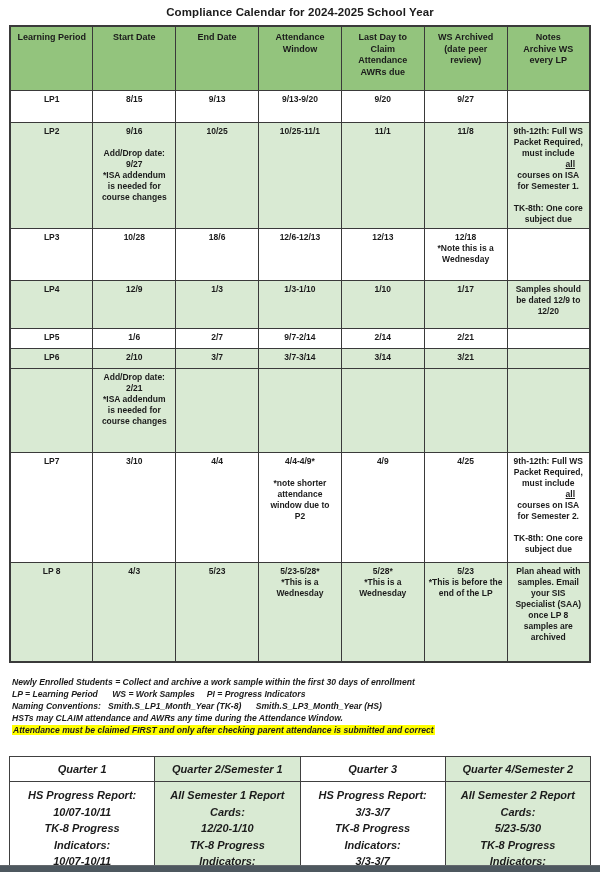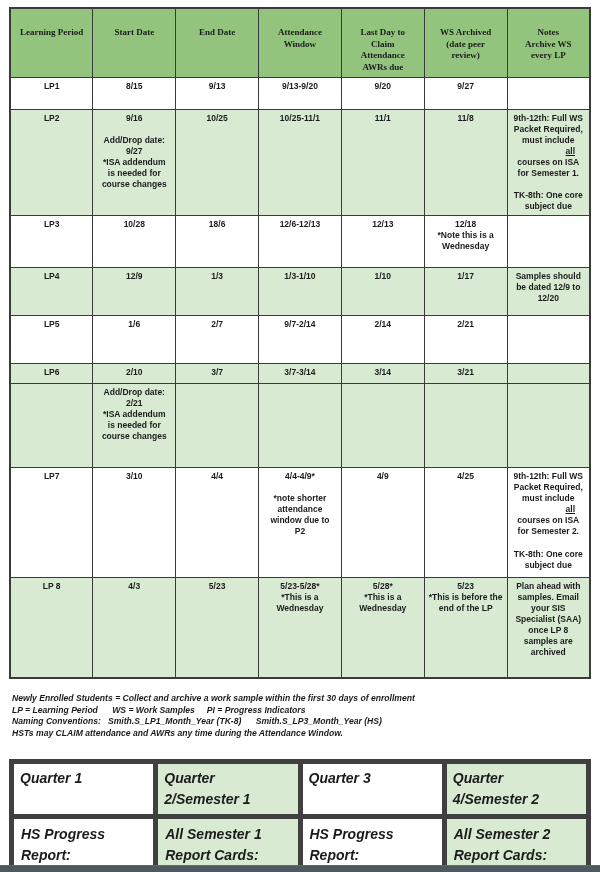--- a/index.html
+++ b/index.html
@@ -16,57 +16,58 @@
     width:582px;margin:7px auto 0;border-collapse:collapse;table-layout:fixed;
     border:2px solid #3a3a3a;
   }
   table.main th, table.main td{
     border:1px solid #3a3a3a;
     font-weight:bold;font-size:8.5px;line-height:1.3;
     text-align:center;vertical-align:top;
     white-space:pre-line;padding:3px 2px;overflow:hidden;
   }
   table.main th{
-    background:var(--header-green);font-size:9px;padding-top:18px;font-family:Liberation Serif, serif;
+    background:var(--header-green);font-size:9px;padding-top:5px;
   }
   table.main thead tr{height:64px;}
   tr.shade td{background:var(--row-green);}
   .r0{height:32px}.r1{height:76px}.r2{height:52px}.r3{height:48px}
-  .r4{height:48px}.r5{height:20px}.r6{height:84px}.r7{height:110px}.r8{height:100px}
+  .r4{height:20px}.r5{height:20px}.r6{height:84px}.r7{height:110px}.r8{height:100px}
   
   .legend{
     margin:14px 0 12px 12px;
     font-size:8.6px;font-style:italic;font-weight:bold;line-height:1.38;
   }
   .legend .hl{background:var(--highlight);padding:0 1px;}
   
   table.quarters{
     width:582px;margin:19px auto 0;border-collapse:collapse;table-layout:fixed;
     border:1px solid #6f6f6f;
   }
   table.quarters th, table.quarters td{
-    border:5px solid #404040;
-    font-size:14px;font-style:italic;font-weight:bold;line-height:1.5;
-    text-align:left;vertical-align:top;white-space:pre-line;
+    border:1px solid #404040;
+    font-size:11px;font-style:italic;font-weight:bold;line-height:1.5;
+    text-align:center;vertical-align:top;white-space:pre-line;
   }
   table.quarters th{height:16px;padding:4px 6px;}
   table.quarters td{height:62px;padding:5px 7px;}
   table.quarters .shade{background:var(--row-green);}
   
   .bottom-bar{
     position:absolute;left:0;bottom:0;width:600px;height:6px;
     background:var(--bar);border-top:1px solid #63686c;
   }
   u{text-underline-offset:1px;margin-left:44px;}
 </style>
 </head>
 <body>
 
 <div class="page">
 
+  <div class="title">Compliance Calendar for 2024-2025 School Year</div>
 
   <table class="main">
     <thead>
       <tr>
           <th>Learning Period</th>
           <th>Start Date</th>
           <th>End Date</th>
           <th>Attendance
 Window</th>
           <th>Last Day to
@@ -209,20 +210,21 @@
 archived</td>
         </tr>
       </tbody>
   </table>
 
   <div class="legend">
       <div><span>Newly Enrolled Students = Collect and archive a work sample within the first 30 days of enrollment</span></div>
       <div><span>LP = Learning Period&nbsp;&nbsp;&nbsp;&nbsp;&nbsp;&nbsp;WS = Work Samples&nbsp;&nbsp;&nbsp;&nbsp;&nbsp;PI = Progress Indicators</span></div>
       <div><span>Naming Conventions:&nbsp;&nbsp;&nbsp;Smith.S_LP1_Month_Year (TK-8)&nbsp;&nbsp;&nbsp;&nbsp;&nbsp;&nbsp;Smith.S_LP3_Month_Year (HS)</span></div>
       <div><span>HSTs may CLAIM attendance and AWRs any time during the Attendance Window.</span></div>
+      <div><span class="hl">Attendance must be claimed FIRST and only after checking parent attendance is submitted and correct</span></div>
     </div>
 
   <table class="quarters">
     <thead>
       <tr>
           <th>Quarter 1</th>
           <th class="shade">Quarter 2/Semester 1</th>
           <th>Quarter 3</th>
           <th class="shade">Quarter 4/Semester 2</th>
         </tr>

